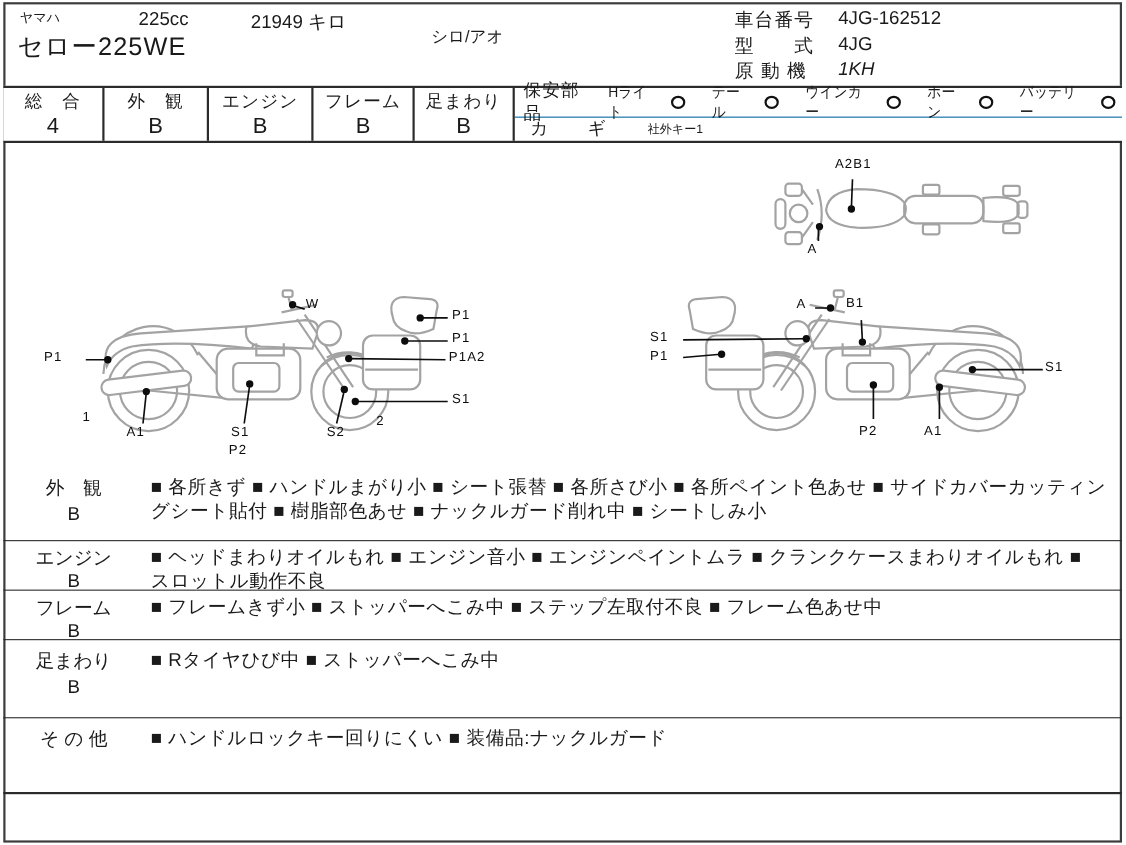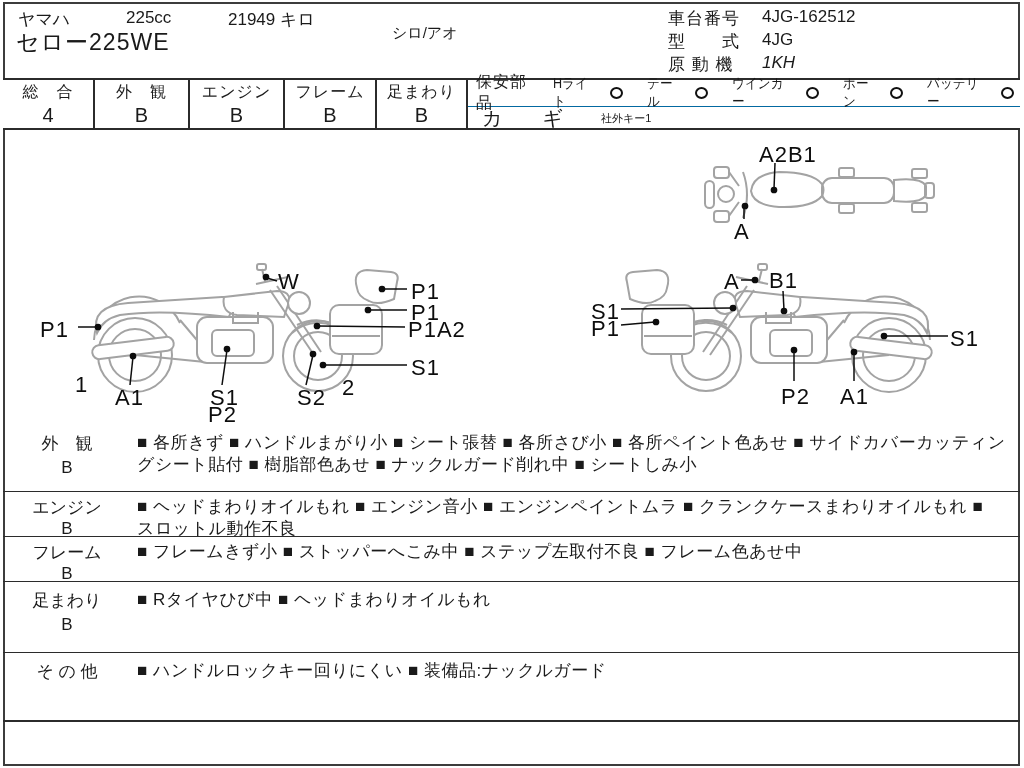--- a/index.html
+++ b/index.html
@@ -4,21 +4,21 @@
 <style>
   * { margin:0; padding:0; box-sizing:border-box; }
   html,body { width:1024px; height:768px; background:#fff; overflow:hidden; }
   body { position:relative; font-family:"Liberation Sans","DejaVu Sans",sans-serif; color:#1a1a1a; }
 
   .outer-border { position:absolute; left:3px; top:2px; width:1017px; height:764px;
                   border:2px solid #3c3c3c; pointer-events:none; }
 
   
   .hdr-txt { position:absolute; white-space:nowrap; }
-  .maker      { left:18px;  top:8px;  font-size:17px; }
+  .maker      { left:18px;  top:8px;  font-size:12px; }
   .disp       { left:126px; top:8px;  font-size:17px; }
   .mileage    { left:228px; top:8px;  font-size:17px; }
   .color      { left:392px; top:24px;  font-size:15px;text-align:right; }
   .model-name { left:16px;  top:27px; font-size:23px; letter-spacing:1px; }
   .info-label { font-size:17px; letter-spacing:1px; }
   .info-value { font-size:17px; }
   .chassis-l { left:668px; top:7px; }  .chassis-v { left:762px; top:7px; }
   .mcode-l   { left:668px; top:30px; } .mcode-v   { left:762px; top:30px; }
   .engine-l  { left:668px; top:53px; } .engine-v  { left:762px; top:53px;font-style:italic; }
 
@@ -32,26 +32,26 @@
   .g-value { font-size:20px; margin-top:1px; }
   .safety-block { flex:1; display:flex; flex-direction:column; }
   .safety-row1 { height:27px; border-bottom:1px solid #0369a1; display:flex;
                  align-items:center; padding-left:8px; }
   .safety-title { font-size:16px; letter-spacing:1px; margin-right:14px; }
   .safety-item { display:flex; align-items:center; margin-right:24px; }
   .safety-item .s-label { font-size:14px; transform:scaleX(.9); transform-origin:left; margin-right:8px; }
   .ok-circle { width:14px; height:12px; border:2px solid #111; border-radius:50%;
                display:inline-block; }
   .safety-row2 { height:23px; display:flex; align-items:center; padding-left:14px; }
-  .key-label { font-size:20px; letter-spacing:10px; }
+  .key-label { font-size:16px; letter-spacing:10px; }
   .key-value { font-size:11px; margin-left:28px; }
 
   
   .diagram-svg { position:absolute; left:3px; top:130px; }
-  .anno { position:absolute; font-size:22px; color:#0d0d0d; white-space:nowrap;
+  .anno { position:absolute; font-size:12px; color:#0d0d0d; white-space:nowrap;
           letter-spacing:1px; }
 
   
   .cond-table { position:absolute; left:3px; top:425px; width:1017px; height:341px;
                 display:flex; flex-direction:column; }
   .cond-row { display:flex; border-top:1px solid #2b2b2b; }
   .cond-row.first { border-top:none; }
   .cond-row.blank { border-top:2px solid #2b2b2b; }
   .cond-label-col { width:128px; text-align:center; padding-top:7px; flex:none; }
   .c-label { font-size:17px; }
@@ -277,21 +277,21 @@
       <div class="c-label">フレーム</div>
       <div class="c-grade" style="margin-top:0">B</div>
     </div>
     <div class="cond-text" style="padding-top:4px">■ フレームきず小 ■ ストッパーへこみ中 ■ ステップ左取付不良 ■ フレーム色あせ中</div>
   </div>
   <div class="cond-row" style="height:71px">
     <div class="cond-label-col">
       <div class="c-label">足まわり</div>
       <div class="c-grade">B</div>
     </div>
-    <div class="cond-text">■ Rタイヤひび中 ■ ヘッドまわりオイルもれ</div>
+    <div class="cond-text">■ Rタイヤひび中 ■ ストッパーへこみ中</div>
   </div>
   <div class="cond-row" style="height:68px">
     <div class="cond-label-col">
       <div class="c-label">そ の 他</div>
     </div>
     <div class="cond-text">■ ハンドルロックキー回りにくい ■ 装備品:ナックルガード</div>
   </div>
   <div class="cond-row blank" style="flex:1"></div>
 </div>
 

